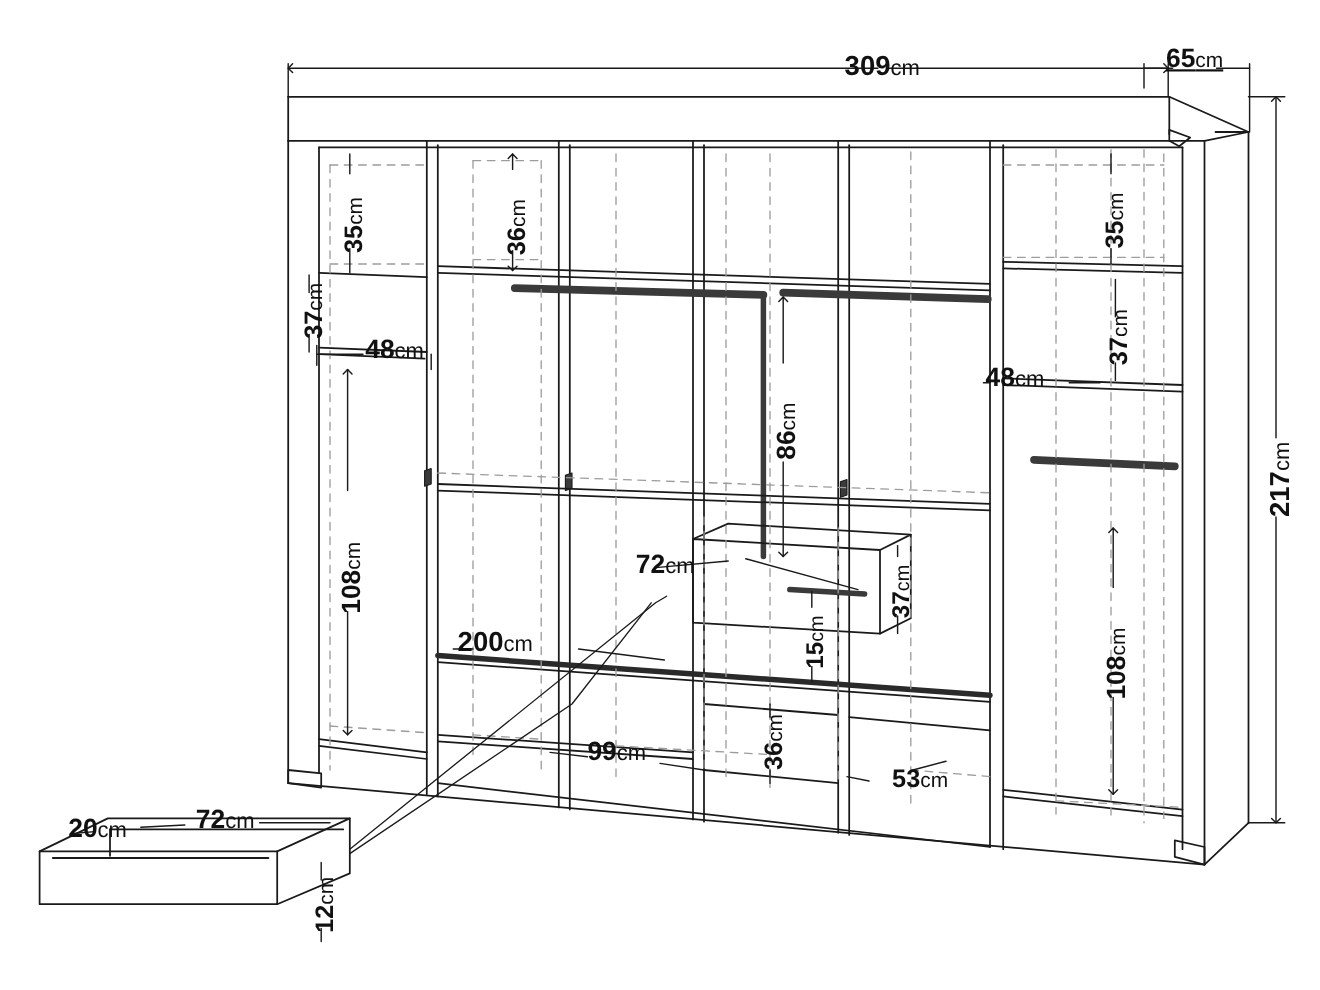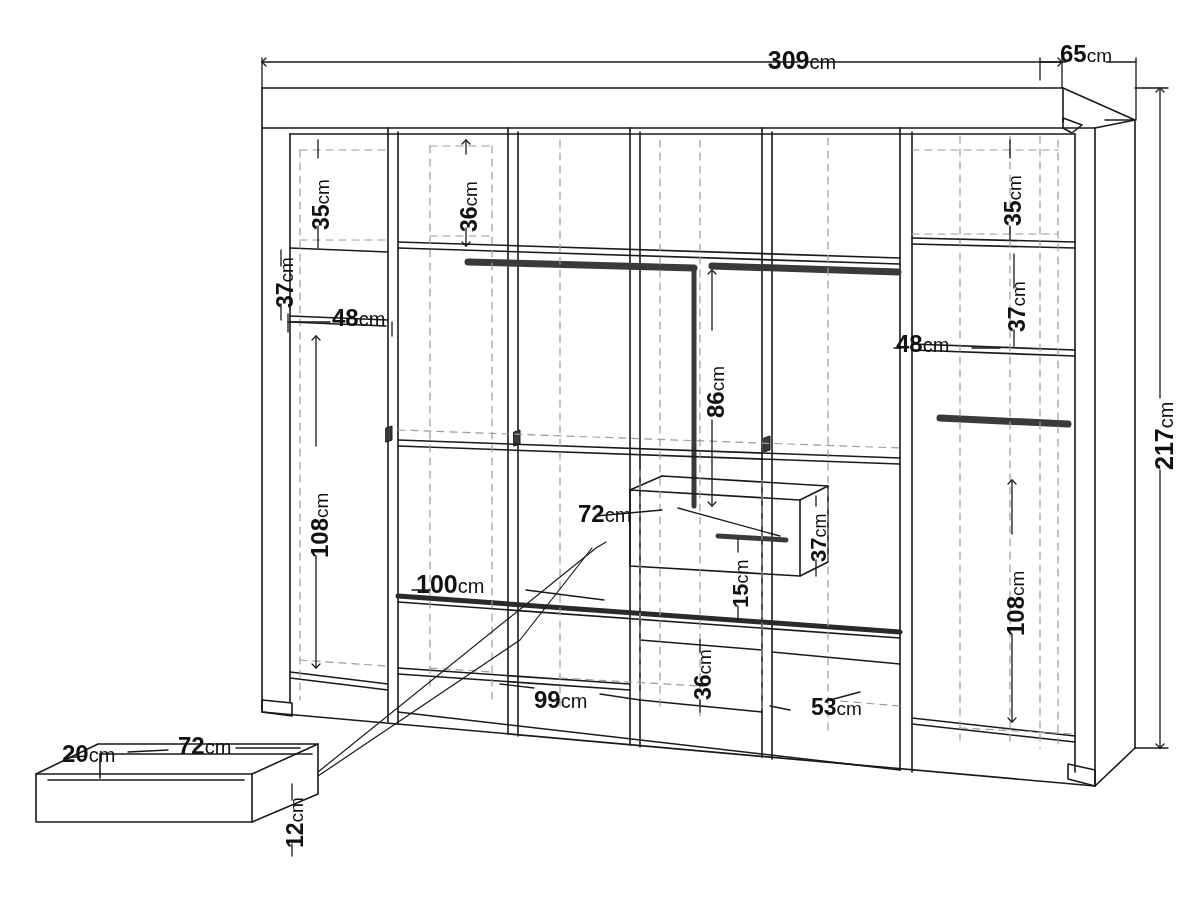--- a/index.html
+++ b/index.html
@@ -258,21 +258,21 @@
         <path d="M292 784 L292 800"></path>
         <path d="M292 844 L292 856"></path>
       </g>
     </g>
   </svg>
 
   <div class="dim" style="left:802px; top:48px; transform:translateX(-50%); font-size:25px;">
     <span class="num">309</span><span class="unit" style="font-size:20px;">cm</span>
   </div>
 
-  <div class="dim" style="left:1086px; top:42px; transform:translateX(-50%); font-size:24px;">
+  <div class="dim" style="left:1086px; top:42px; transform:translateX(-50%); font-size:24px;text-decoration:underline;">
     <span class="num">65</span><span class="unit" style="font-size:19px;">cm</span>
   </div>
 
   <div class="dim vert" style="left:1152px; top:470px; font-size:25px;">
     <span class="num">217</span><span class="unit" style="font-size:20px;">cm</span>
   </div>
 
   <div class="dim vert" style="left:310px; top:230px; font-size:23px;">
     <span class="num">35</span><span class="unit" style="font-size:19px;">cm</span>
   </div>
@@ -319,28 +319,28 @@
 
   <div class="dim vert" style="left:808px; top:562px; font-size:22px;">
     <span class="num">37</span><span class="unit" style="font-size:18px;">cm</span>
   </div>
 
   <div class="dim vert" style="left:730px; top:608px; font-size:22px;">
     <span class="num">15</span><span class="unit" style="font-size:18px;">cm</span>
   </div>
 
   <div class="dim" style="left:416px; top:572px; font-size:25px;">
-    <span class="num">100</span><span class="unit" style="font-size:20px;">cm</span>
+    <span class="num">200</span><span class="unit" style="font-size:20px;">cm</span>
   </div>
 
   <div class="dim vert" style="left:692px; top:700px; font-size:23px;">
     <span class="num">36</span><span class="unit" style="font-size:19px;">cm</span>
   </div>
 
-  <div class="dim" style="left:534px; top:672px; font-size:24px;margin-top:16px;">
+  <div class="dim" style="left:534px; top:672px; font-size:24px;">
     <span class="num">99</span><span class="unit" style="font-size:20px;">cm</span>
   </div>
 
   <div class="dim" style="left:811px; top:696px; font-size:23px;">
     <span class="num">53</span><span class="unit" style="font-size:19px;">cm</span>
   </div>
 
   <div class="dim" style="left:62px; top:742px; font-size:24px;">
     <span class="num">20</span><span class="unit" style="font-size:20px;">cm</span>
   </div>

